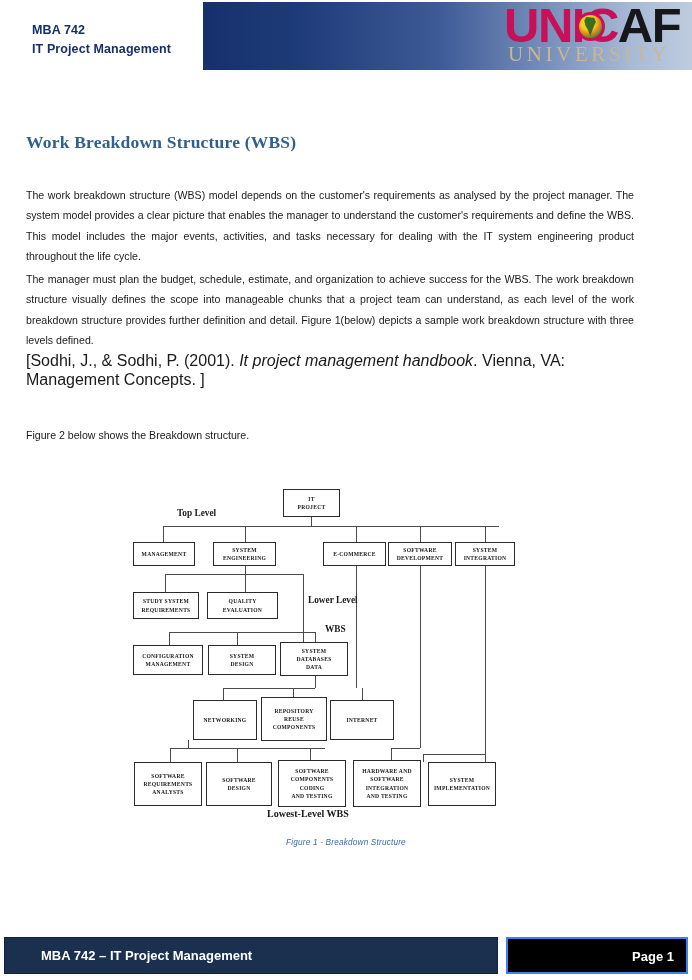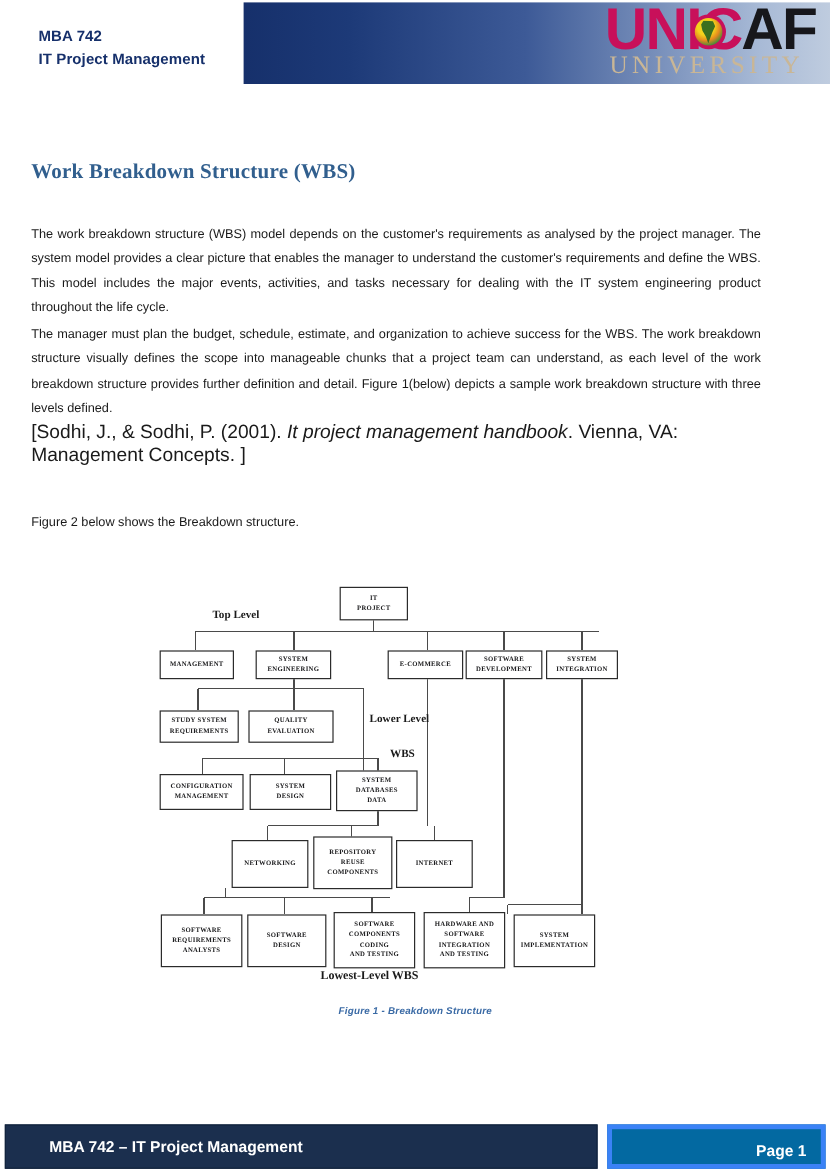--- a/index.html
+++ b/index.html
@@ -139,38 +139,38 @@
     font-size: 9.3px;
     color: #1a1a1a;
     white-space: nowrap;
   }
   #fig-caption {
     position: absolute; left: 0; top: 838px;
     width: 692px;
     text-align: center;
     font-size: 8.2px;
     font-style: italic;
-    font-weight: bold;
+    font-weight: normal;
     color: #3a6aa5;
     letter-spacing: 0.2px;
   }
 
   
   #footer-left {
     position: absolute; left: 4px; top: 937px;
     width: 494px; height: 37px;
     background: #1b2f4e;
     border: 1px solid #12243d;
     box-sizing: border-box;
   }
   #footer-right {
     position: absolute; left: 506px; top: 937px;
     width: 182px; height: 37px;
-    background: #0369a1;
-    border: 4px solid #3b82f6;
+    background: #000000;
+    border: 2px solid #3b82f6;
     box-sizing: border-box;
   }
   #footer-left-text {
     position: absolute; left: 12px; top: 10px;
     color: #ffffff;
     font-size: 13px; font-weight: bold;
     white-space: nowrap;
     margin-left: 24px;
   }
   #footer-right-text {

